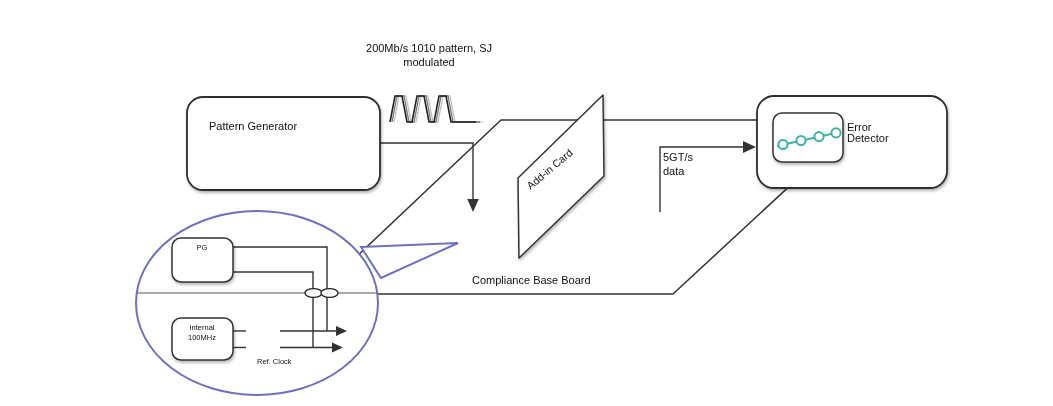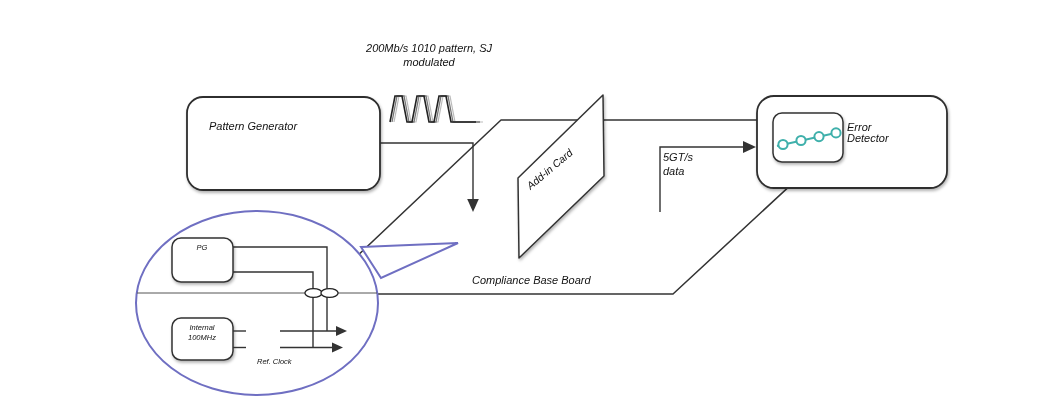--- a/index.html
+++ b/index.html
@@ -7,21 +7,20 @@
     padding: 0;
     background: #ffffff;
   }
   .canvas {
     position: relative;
     width: 1053px;
     height: 406px;
     background: #ffffff;
     font-family: "Liberation Sans", sans-serif;
     overflow: hidden;
-    font-style: italic;
   }
   svg { display: block; }
 
   
   .ln          { stroke: var(--line); stroke-width: 1.4; fill: none; stroke-linecap: butt; stroke-linejoin: miter; }
   .ln-thin     { stroke: var(--lineThin); stroke-width: 1; fill: none; }
   .shape       { fill: #ffffff; stroke: var(--line); stroke-width: 1.5; stroke-linejoin: round; }
   .shape-heavy { fill: #ffffff; stroke: var(--boxStroke); stroke-width: 1.8; stroke-linejoin: round; }
   .arrowhead   { fill: var(--line); stroke: none; }
   .bubble-ln   { stroke: var(--bubbleStroke); stroke-width: 2; fill: #ffffff; }

